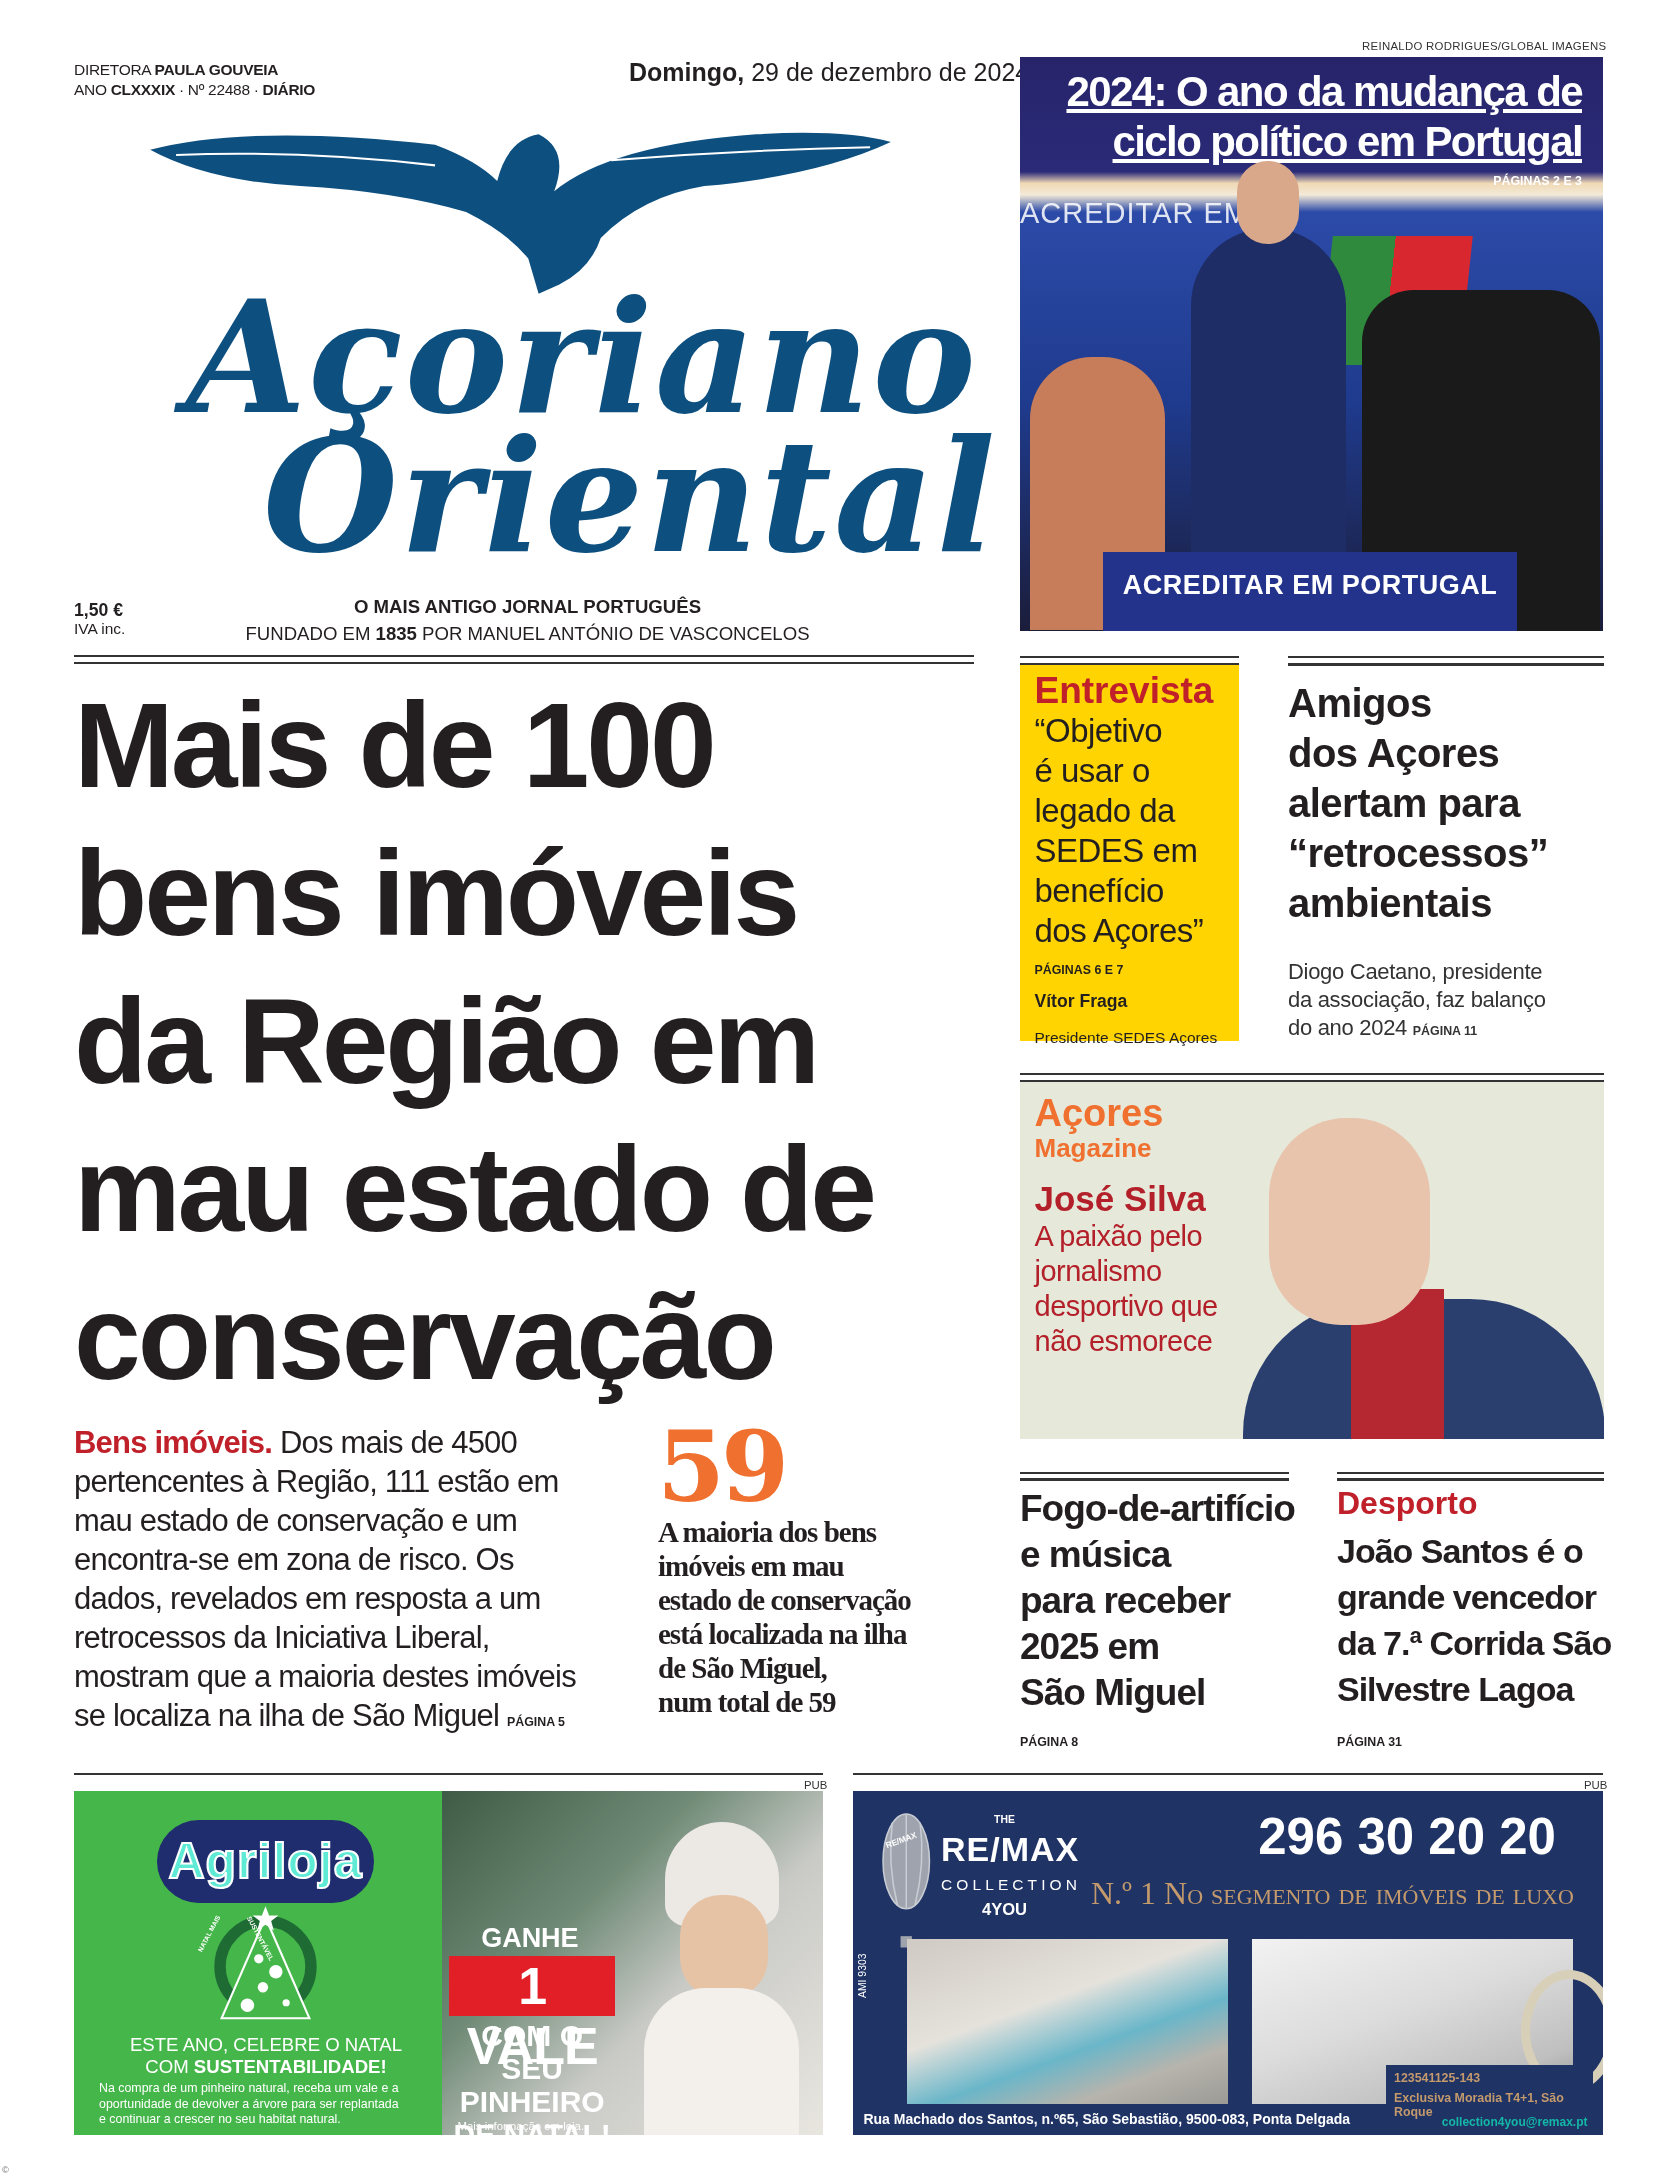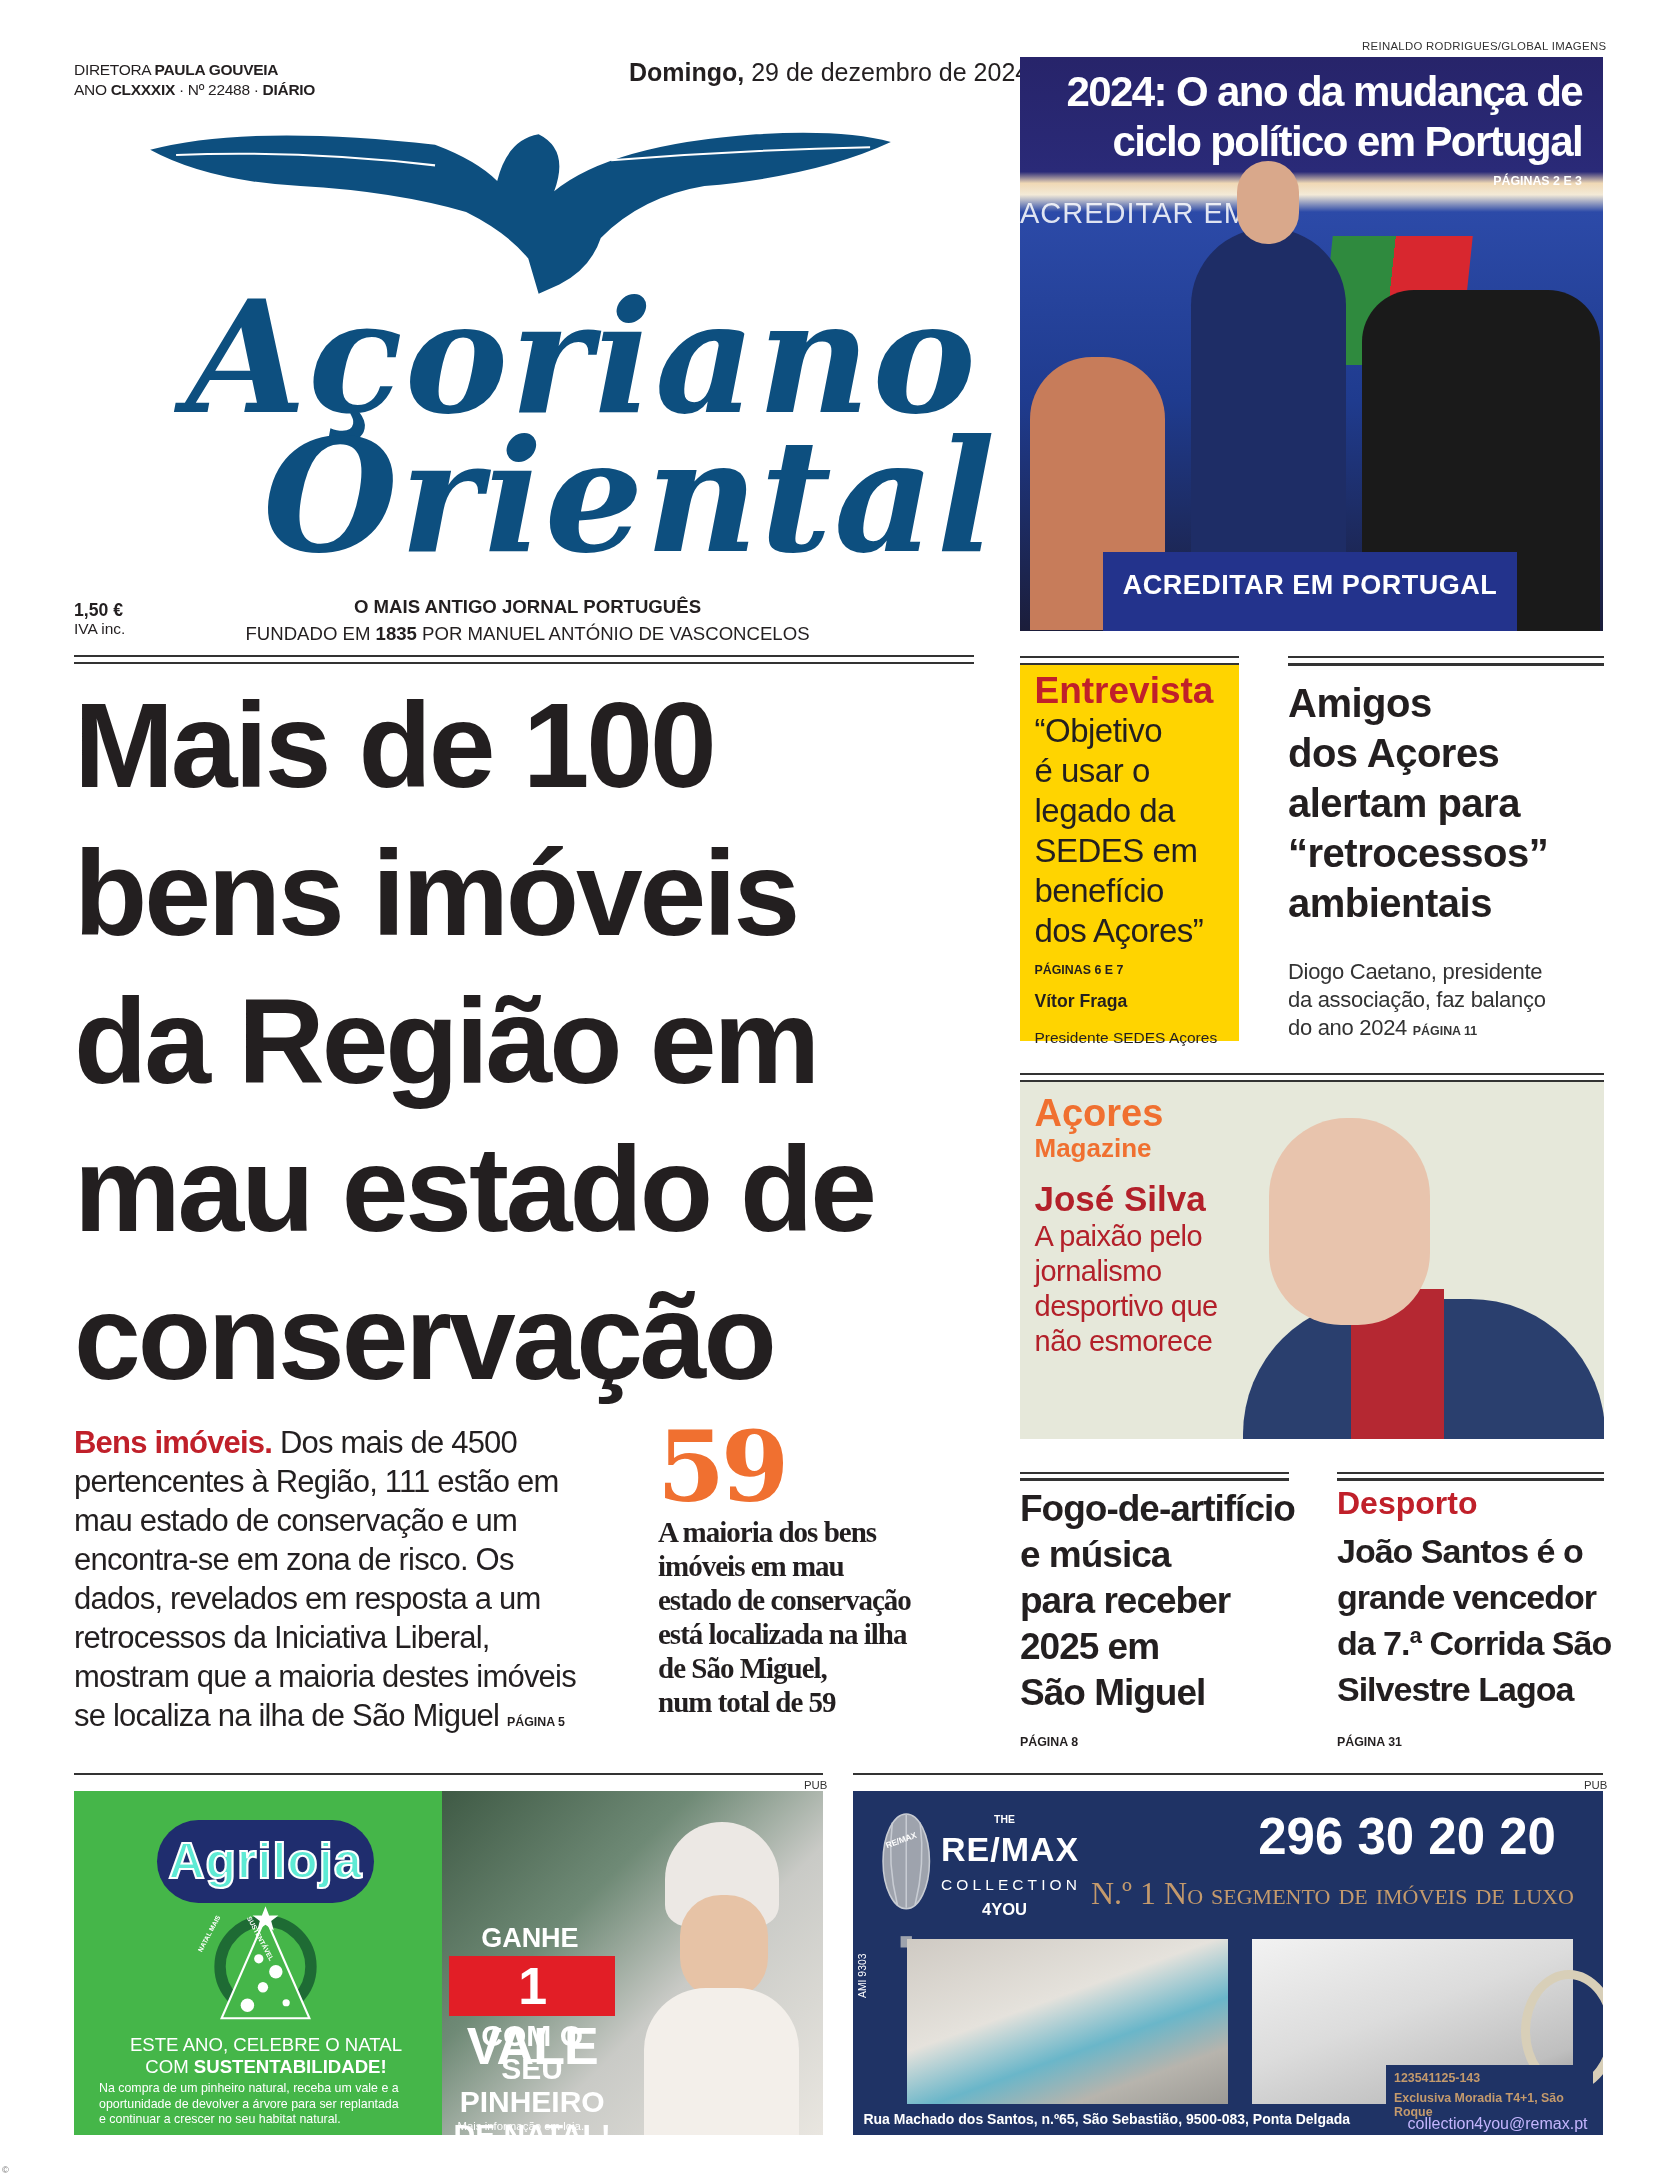--- a/index.html
+++ b/index.html
@@ -97,21 +97,21 @@
 <div class="abs tagline" style="left:217px;top:593px;width:621px;">
   <div style="font-weight:700;">O MAIS ANTIGO JORNAL PORTUGUÊS</div>
   <div><span>FUNDADO EM </span><b>1835</b><span> POR MANUEL ANTÓNIO DE VASCONCELOS</span></div>
 </div>
 
 <div class="rule-thin" style="left:74px;top:655px;width:900px;"></div>
 <div class="rule-thin" style="left:74px;top:662px;width:900px;height:2.1px;"></div>
 
 <div class="abs credit" style="left:1362px;top:40px;">REINALDO RODRIGUES/GLOBAL IMAGENS</div>
 <div class="abs hero">
-  <div class="abs hero-title" style="right:21px;top:10.4px;width:570px;">
+  <div class="abs hero-title" style="right:21px;top:10.4px;width:570px;text-decoration:underline;">
     <div>2024: O ano da mudança de</div>
     <div>ciclo político em Portugal</div>
   </div>
   <div class="abs hero-pages" style="right:21px;top:117px;">PÁGINAS 2 E 3</div>
   <div class="abs" style="left:0;top:140px;color:#fff;font-size:29px;opacity:.85;letter-spacing:1px;">ACREDITAR EM</div>
 
   <div class="abs" style="left:306px;top:179px;width:140px;height:129px;background:linear-gradient(90deg,#2f8a3e 0%,#2f8a3e 45%,#d8272f 45%,#d8272f 100%);transform:skew(-6deg);"></div>
 
   <div class="abs" style="left:10.4px;top:300px;width:135px;height:273px;background:#c77c5a;border-radius:62px 62px 0 0;"></div>
   <div class="abs" style="left:171px;top:171px;width:155px;height:403px;background:#1e2d66;border-radius:78px 78px 0 0;"></div>
@@ -285,17 +285,17 @@
   <div class="abs gold" style="left:238px;top:84px;font-family:'Liberation Serif','DejaVu Serif',serif;font-size:32px;font-variant:small-caps;">N.º 1 No segmento de imóveis de luxo</div>
   <div class="abs" style="left:4.1px;top:207px;color:#fff;font-size:10.4px;transform:rotate(-90deg);transform-origin:left top;">AMI 9303</div>
   <div class="abs room1" style="left:54px;top:148px;width:321px;height:165px;"></div>
   <div class="abs room2" style="left:399px;top:148px;width:321px;height:165px;">
     <div class="abs" style="left:269px;top:31px;width:78px;height:104px;border:9.3px solid #d8cfb8;border-radius:50%;"></div>
   </div>
   <div class="abs" style="left:533px;top:274px;width:207px;height:57px;background:#1f3365;"></div>
   <div class="abs gold" style="left:541px;top:280px;font-weight:700;font-size:12.4px;">123541125-143</div>
   <div class="abs gold" style="left:541px;top:300px;font-weight:700;font-size:12.4px;">Exclusiva Moradia T4+1, São Roque</div>
   <div class="abs" style="left:10.4px;top:320px;color:#fff;font-weight:700;font-size:14px;">Rua Machado dos Santos, n.º65, São Sebastião, 9500-083, Ponta Delgada</div>
-  <div class="abs" style="right:15.5px;top:324px;color:#c4b5fd;font-weight:400;font-size:16px;">collection4you@remax.pt</div>
+  <div class="abs" style="right:15.5px;top:324px;color:#14b8a6;font-weight:700;font-size:12px;">collection4you@remax.pt</div>
 </div>
 
 <div class="abs" style="left:2.1px;top:2165px;font-size:9.3px;color:#777;">©</div>
 
 
 </body></html>

